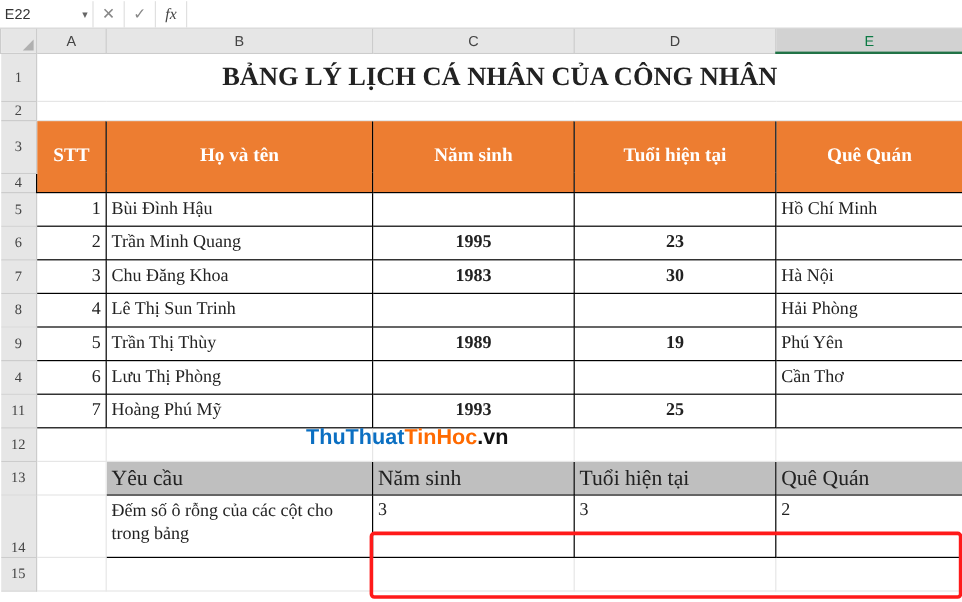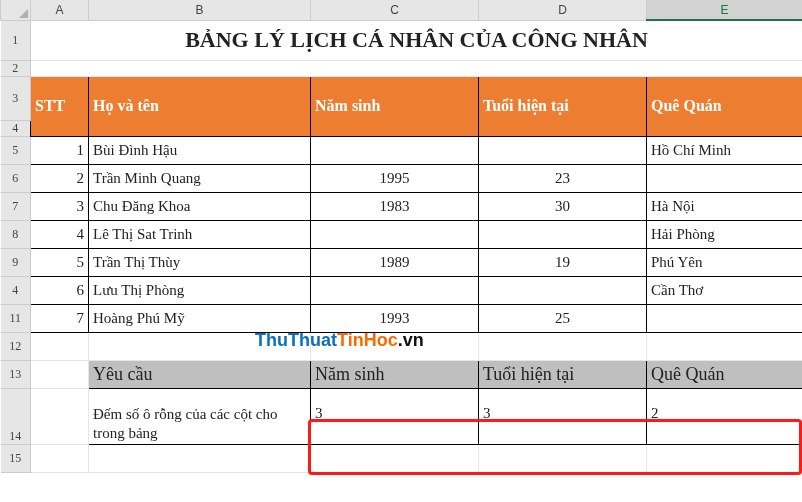--- a/index.html
+++ b/index.html
@@ -76,47 +76,47 @@
     height: 28px;
     padding: 0 4px;
     font-size: 15px;
     font-family: "Times New Roman", serif;
     white-space: nowrap;
     overflow: hidden;
     vertical-align: middle;
   }
   tr.tall td { height: 44px; }
   tr.titlerow td { height: 40px; }
-  td.center { text-align: center; }
+  td.center { text-align: center; font-weight: bold; }
   td.right { text-align: right; }
 
   
   .bb { border: 1px solid #000 !important; }
 
   .title {
     font-family: "Times New Roman", serif;
     font-size: 22px;
     font-weight: bold;
     text-align: center;
     margin-top: 32px;
   }
   .hdr {
     background: #ED7D31;
     color: #fff;
     font-weight: bold;
-    text-align: left;
+    text-align: center;
     font-size: 16px;
     font-family: "Times New Roman", serif;
   }
   .greyhdr {
     background: #BFBFBF;
     font-family: "Times New Roman", serif;
     font-size: 18px;
   }
-  .tall2 td { height: 52px; vertical-align: top; padding-top: 16px; }
+  .tall2 td { height: 52px; vertical-align: top; padding-top: 4px; }
 
   
   .redbox {
     position: absolute;
     border: 3px solid #ff1a1a;
     border-radius: 4px;
     pointer-events: none;
   }
 
   
@@ -147,20 +147,30 @@
     border-style: solid;
     border-width: 0 0 9px 9px;
     border-color: transparent transparent #b0b0b0 transparent;
   }
 </style>
 </head>
 <body>
 
 <div class="wrap">
 
+  <div class="fbar">
+    <div class="namebox">
+      <span>E22</span>
+      <span class="dd">▾</span>
+    </div>
+    <div class="fbtn">✕</div>
+    <div class="fbtn">✓</div>
+    <div class="fbtn fx">fx</div>
+    <div class="formula-input"></div>
+  </div>
 
   <div class="grid">
     <table>
       <colgroup>
         <col style="width:30px">
         <col style="width:58px">
         <col style="width:222px">
         <col style="width:168px">
         <col style="width:168px">
         <col style="width:156px">
@@ -217,21 +227,21 @@
         <td class="rowhead">7</td>
         <td class="right bb">3</td>
         <td class="bb">Chu Đăng Khoa</td>
         <td class="center bb">1983</td>
         <td class="center bb">30</td>
         <td class="bb">Hà Nội</td>
       </tr>
       <tr>
         <td class="rowhead">8</td>
         <td class="right bb">4</td>
-        <td class="bb">Lê Thị Sat Trinh</td>
+        <td class="bb">Lê Thị Sun Trinh</td>
         <td class="center bb"></td>
         <td class="center bb"></td>
         <td class="bb">Hải Phòng</td>
       </tr>
       <tr>
         <td class="rowhead">9</td>
         <td class="right bb">5</td>
         <td class="bb">Trần Thị Thùy</td>
         <td class="center bb">1989</td>
         <td class="center bb">19</td>

